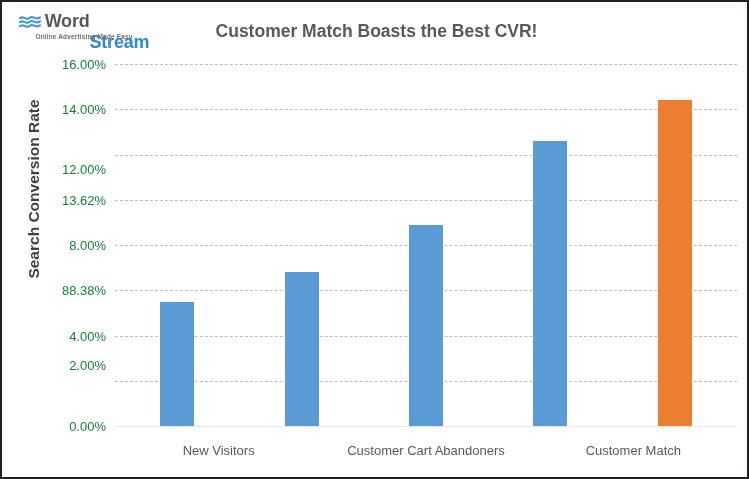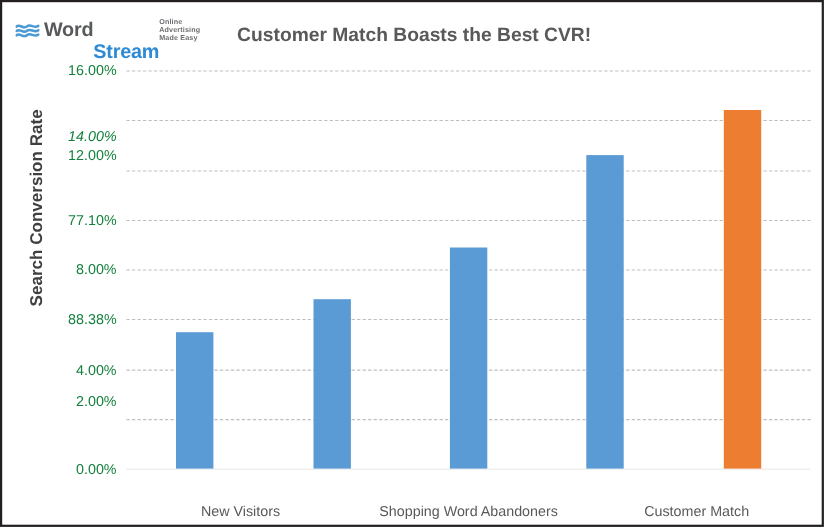--- a/index.html
+++ b/index.html
@@ -21,21 +21,21 @@
   }
 
   
   #logo {
     position: absolute;
     left: 12px;
     top: 9px;
     width: 140px;
     height: 32px;
     display: flex;
-    flex-direction: row;
+    flex-direction: column;
     align-items: center;
   }
   #logo-top {
     display: flex;
     align-items: center;
     height: 21px;
   }
   #logo-waves { flex: 0 0 auto; margin-right: 4px; line-height: 0; }
   #logo-word {
     font-size: 18px;
@@ -138,21 +138,21 @@
     bottom: 0;
     left: 50%;
     transform: translateX(-50%);
     width: 34px;
   }
 
   
   #cat-labels {
     position: absolute;
     left: 113px;
-    top: 454px;
+    top: 440px;
     width: 622px;
     display: flex;
     align-items: flex-end;
   }
   .cat-label {
     flex: 1 1 0;
     text-align: center;
     font-size: 13px;
     color: #595959;
     line-height: 17px;
@@ -188,25 +188,25 @@
         <div class="tick-label" style="top: 362px;">0.00%</div>
         <div class="gridline" style="top: 316.75px;"></div>
         <div class="tick-label" style="top: 301px;">2.00%</div>
         <div class="gridline" style="top: 271.5px;"></div>
         <div class="tick-label" style="top: 271.5px;">4.00%</div>
         <div class="gridline" style="top: 226.25px;"></div>
         <div class="tick-label" style="top: 226.25px;">88.38%</div>
         <div class="gridline" style="top: 181px;"></div>
         <div class="tick-label" style="top: 181px;">8.00%</div>
         <div class="gridline" style="top: 135.75px;"></div>
-        <div class="tick-label" style="top: 135.75px;">77.10%</div>
+        <div class="tick-label" style="top: 135.75px;">13.62%</div>
         <div class="gridline" style="top: 90.5px;"></div>
-        <div class="tick-label" style="top: 77px; text-align: center;">12.00%</div>
+        <div class="tick-label" style="top: 105px; text-align: center;">12.00%</div>
         <div class="gridline" style="top: 45.25px;"></div>
-        <div class="tick-label" style="top: 60px; font-style: italic;">14.00%</div>
+        <div class="tick-label" style="top: 45px;">14.00%</div>
         <div class="gridline" style="top: 0px;"></div>
         <div class="tick-label" style="top: 0px;">16.00%</div>
       </div>
     <div id="baseline"></div>
     <div id="bars">
         <div class="band">
           <div class="bar" title="New Visitors 5.50%" style="height: 124.438px; background: rgb(91, 155, 213);"></div>
         </div>
         <div class="band">
           <div class="bar" title="Returning Visitors 6.80%" style="height: 153.85px; background: rgb(91, 155, 213);"></div>
@@ -218,17 +218,17 @@
           <div class="bar" title="Past Buyers 12.60%" style="height: 285.075px; background: rgb(91, 155, 213);"></div>
         </div>
         <div class="band">
           <div class="bar" title="Customer Match 14.40%" style="height: 325.8px; background: rgb(237, 125, 49);"></div>
         </div>
       </div>
   </div>
 
   <div id="cat-labels">
       <div class="cat-label">New Visitors</div>
-      <div class="cat-label">Shopping Word Abandoners</div>
+      <div class="cat-label">Customer Cart Abandoners</div>
       <div class="cat-label">Customer Match</div>
     </div>
 
 </div>
 
 </body></html>

